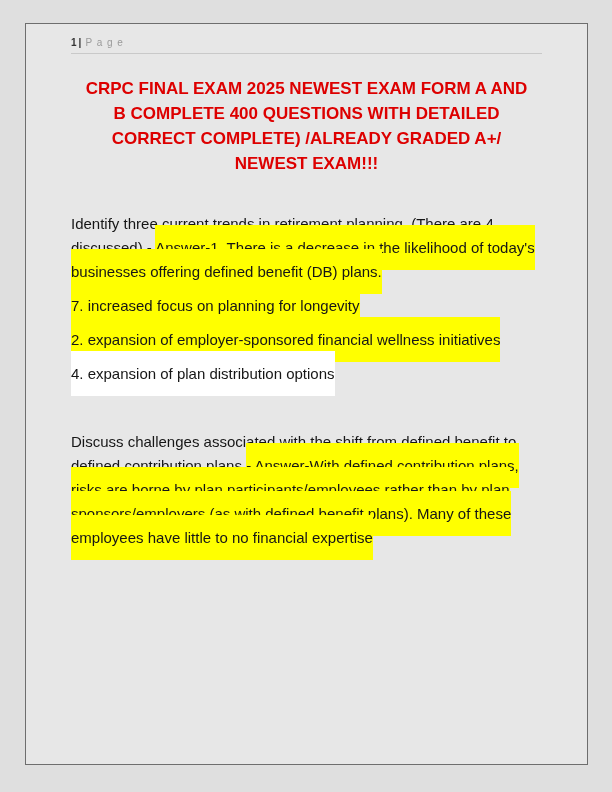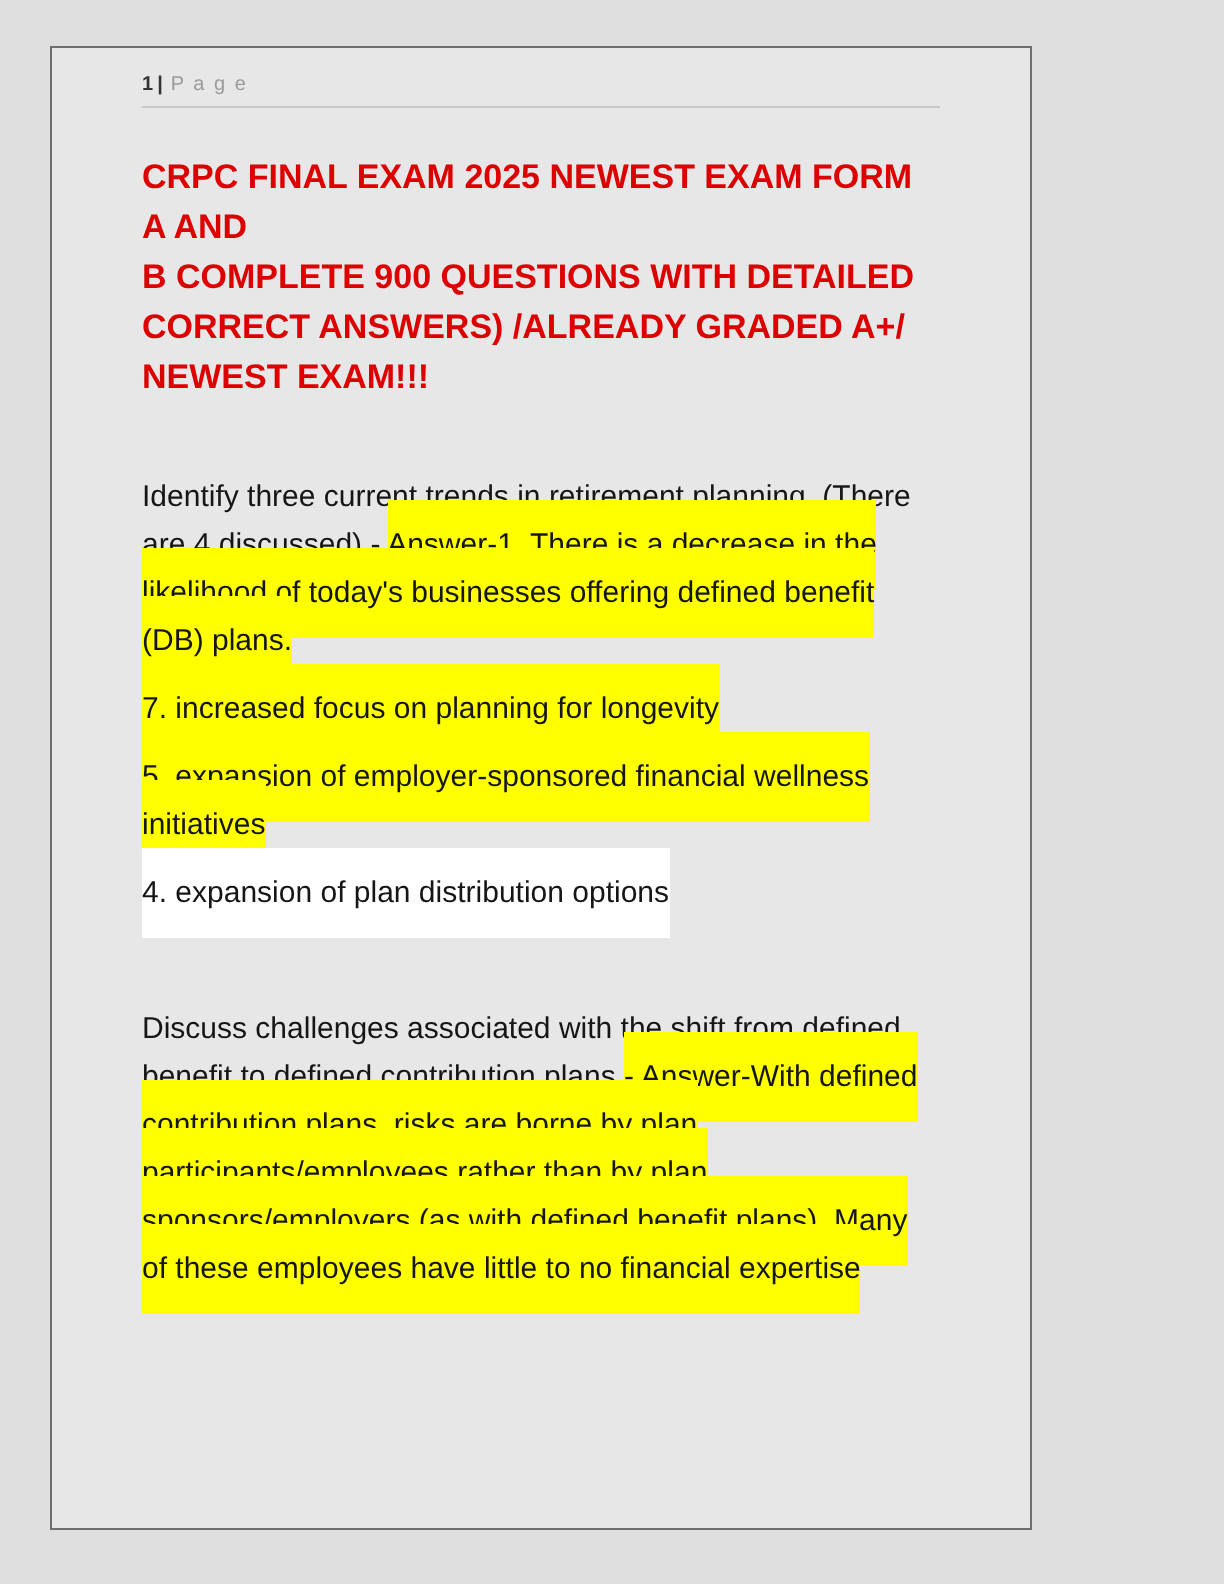--- a/index.html
+++ b/index.html
@@ -11,21 +11,21 @@
     height: 792px;
     background: #dfdfdf;
     font-family: "Liberation Sans", sans-serif;
     position: relative;
     overflow: hidden;
   }
   .page {
     position: absolute;
     left: 25px;
     top: 23px;
-    width: 491px;
+    width: 563px;
     height: 742px;
     background: #e7e7e7;
     border: 1px solid #6e6e6e;
     box-sizing: border-box;
     overflow: hidden;
   }
   .content {
     padding: 0 45px;
   }
   .doc-header {
@@ -44,20 +44,21 @@
   .doc-header .sep {
     font-weight: bold;
     color: #333333;
     margin: 0 3px 0 2px;
   }
   .title {
     margin-top: 22px;
     font-size: 17px;
     font-weight: bold;
     line-height: 25px;
+    text-align: center;
   }
   .body-text {
     margin-top: 36px;
     font-size: 15px;
     line-height: 24px;
     color: #161616;
   }
   .body-text p {
     margin: 0 0 10px 0;
   }
@@ -73,28 +74,28 @@
 
 <div class="page">
   <div class="content">
 
     <div class="doc-header">
       <span class="num">1</span><span class="sep">|</span><span>P a g e</span>
     </div>
 
     <div class="title" style="color: rgb(221, 0, 0);">
         <div>CRPC FINAL EXAM 2025 NEWEST EXAM FORM A AND</div>
-        <div>B COMPLETE 900 QUESTIONS WITH DETAILED</div>
-        <div>CORRECT ANSWERS) /ALREADY GRADED A+/</div>
+        <div>B COMPLETE 400 QUESTIONS WITH DETAILED</div>
+        <div>CORRECT COMPLETE) /ALREADY GRADED A+/</div>
         <div>NEWEST EXAM!!!</div>
       </div>
 
     <div class="body-text">
         <p><span>Identify three current trends in retirement planning. (There are 4 discussed) - </span><span class="hl" style="background-color: rgb(255, 255, 0);">Answer-1. There is a decrease in the likelihood of today's businesses offering defined benefit (DB) plans.</span></p>
         <p><span class="hl" style="background-color: rgb(255, 255, 0);">7. increased focus on planning for longevity</span></p>
-        <p><span class="hl" style="background-color: rgb(255, 255, 0);">5. expansion of employer-sponsored financial wellness initiatives</span></p>
+        <p><span class="hl" style="background-color: rgb(255, 255, 0);">2. expansion of employer-sponsored financial wellness initiatives</span></p>
         <p><span class="hl" style="background-color: #ffffff;">4. expansion of plan distribution options</span></p>
         <p class="blank"></p>
         <p><span>Discuss challenges associated with the shift from defined benefit to defined contribution plans </span><span class="hl" style="background-color: rgb(255, 255, 0);">- Answer-With defined contribution plans, risks are borne by plan participants/employees rather than by plan sponsors/employers (as with defined benefit plans). Many of these employees have little to no financial expertise</span></p>
       </div>
 
   </div>
 </div>
 
 </body></html>

